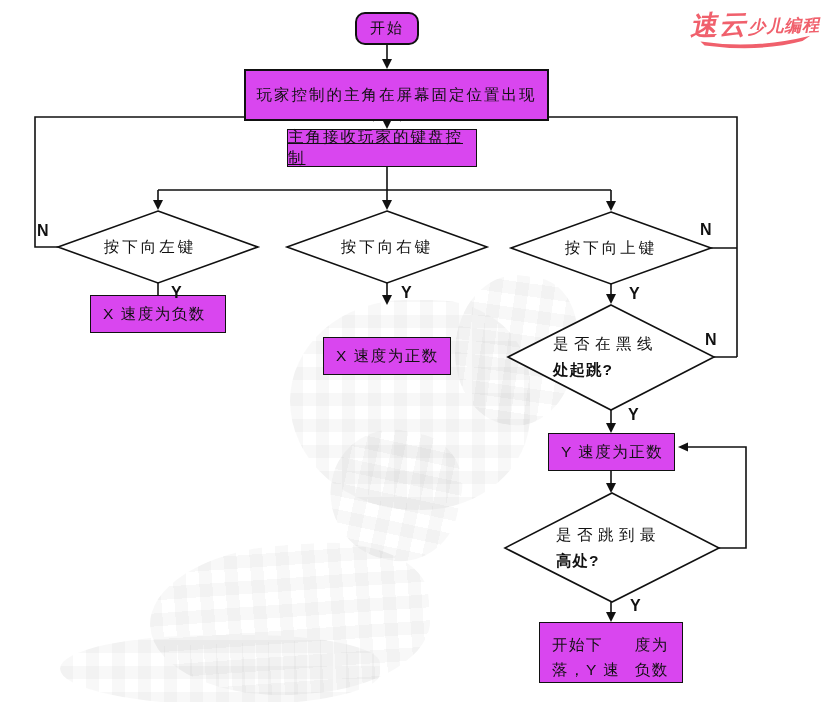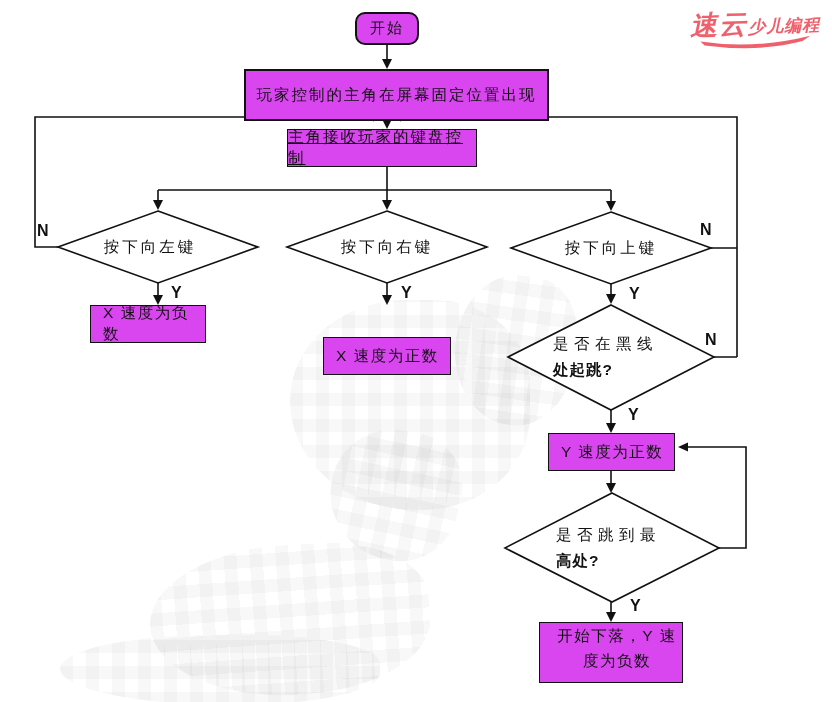--- a/index.html
+++ b/index.html
@@ -19,21 +19,21 @@
   }
   
   .node{
     position:absolute;background:#d946ef;border:1.6px solid #111;
     display:flex;align-items:center;justify-content:center;
     font-size:15.5px;letter-spacing:2px;z-index:3;box-sizing:border-box;
   }
   .node.thick{border-width:2px;}
   .node.leftalign{justify-content:flex-start;padding-left:12px;letter-spacing:1.5px;}
   .terminator{border-radius:10px;border-width:2px;letter-spacing:2px;font-size:15px;}
-  .twoline{flex-direction:column;align-items:center;justify-content:center;line-height:25px;letter-spacing:1.5px;}
+  .twoline{flex-direction:row;align-items:flex-end;justify-content:center;line-height:25px;letter-spacing:1.5px;}
   
   .dtext{
     position:absolute;display:flex;align-items:center;justify-content:center;
     font-size:15.5px;letter-spacing:3px;z-index:3;text-align:center;
   }
   .dtext.two{flex-direction:column;align-items:flex-start;line-height:26px;text-align:left;}
   .dtext .spread{letter-spacing:5.5px;display:block;}
   .dtext .norm{letter-spacing:1px;display:block;font-weight:bold;}
   
   .blabel{
@@ -108,21 +108,21 @@
       <path d="M688 442.5 L688 451.5 L678 447 Z"></path>
     </g>
   </svg>
 
   <div class="node terminator" style="left:355px;top:12px;width:64px;height:33px;">开始</div>
 
   <div class="node thick" style="left:244px;top:69px;width:305px;height:52px;">玩家控制的主角在屏幕固定位置出现</div>
 
   <div class="node" style="left:287px;top:129px;width:190px;height:38px;text-decoration:underline;">主角接收玩家的键盘控制</div>
 
-  <div class="node leftalign" style="left:90px;top:305px;width:116px;height:38px;">X 速度为负数</div>
+  <div class="node leftalign" style="left:90px;top:295px;width:136px;height:38px;">X 速度为负数</div>
 
   <div class="node leftalign" style="left:323px;top:305px;width:128px;height:38px;margin-top:32px;">X 速度为正数</div>
 
   <div class="node leftalign" style="left:548px;top:433px;width:127px;height:38px;">Y 速度为正数</div>
 
   <div class="node twoline leftalign" style="left:539px;top:622px;width:144px;height:61px;">
     <span>开始下落，Y 速</span>
     <span>度为负数</span>
   </div>
 

